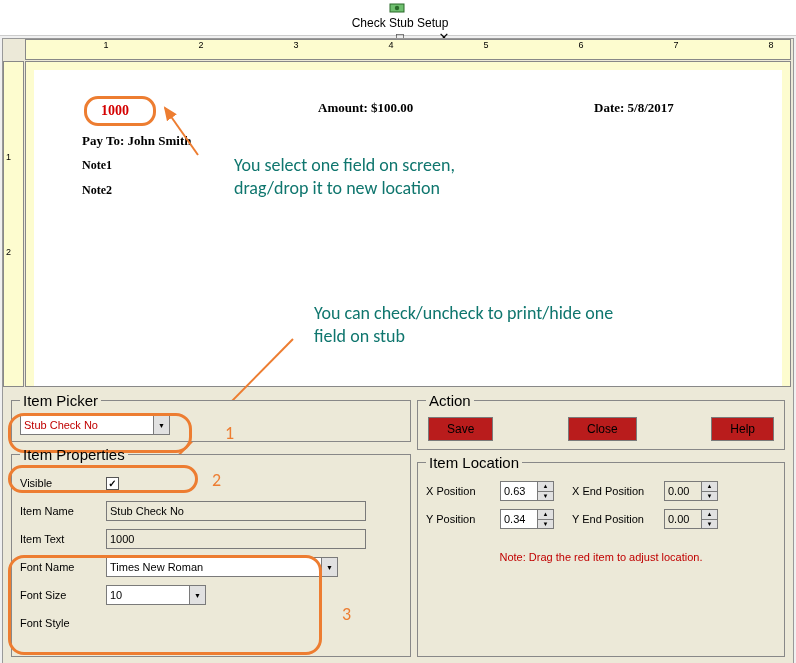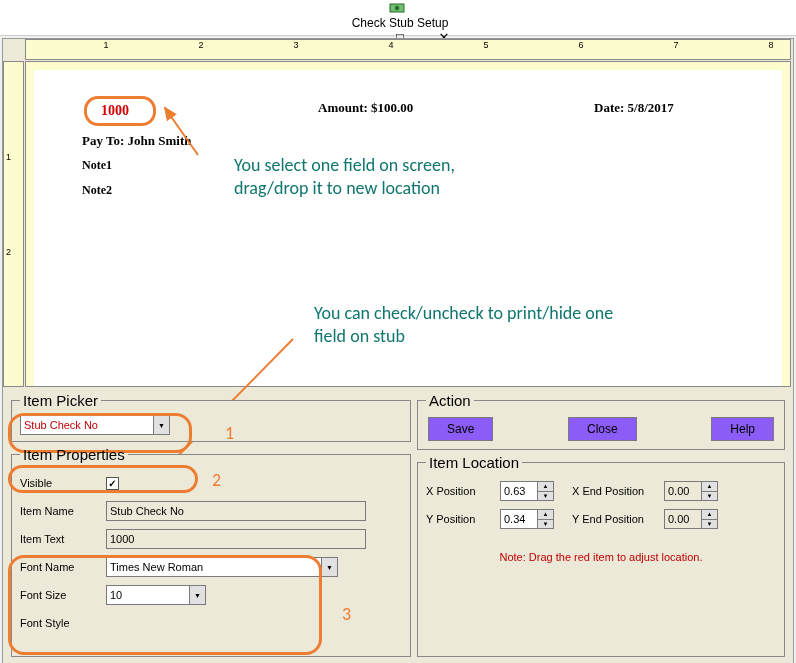--- a/index.html
+++ b/index.html
@@ -146,21 +146,21 @@
   .dd-btn {
     position: absolute; right: 0; top: 0; bottom: 0; width: 16px;
     background: #e1e1e1; border-left: 1px solid #7a7a7a;
     display:flex; align-items:center; justify-content:center;
   }
   .dd-btn::after { content:"▼"; font-size:7px; }
   .textfield.readonly { background: #ece9d8; }
 
   .btn {
     border: 1px solid #7a7a7a;
-    background: #8b5cf6;
+    background: #b91c1c;
     padding: 3px 18px;
     font-size: 12px;
     height: 24px;
     display:inline-flex; align-items:center;
   }
 
   .spinner {
     width: 54px; position: relative; padding-right: 9px; text-align: right;
   }
   .spin-btns {

